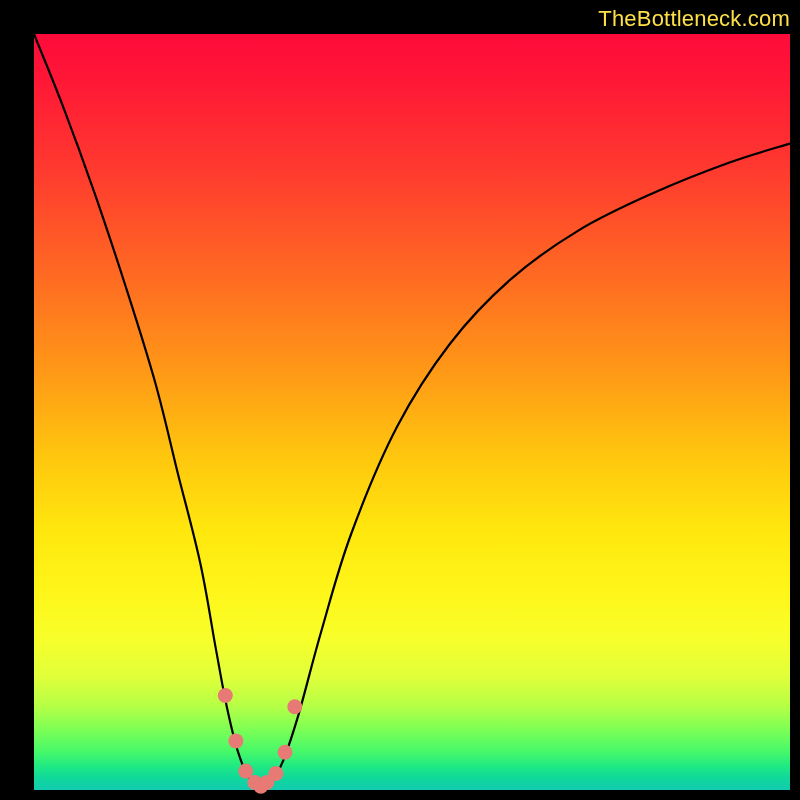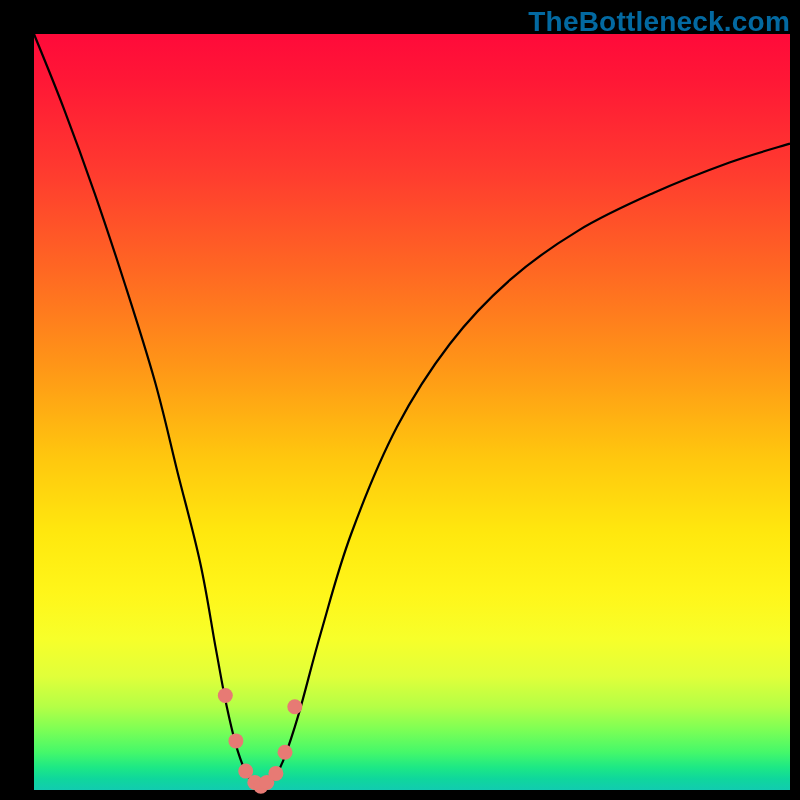--- a/index.html
+++ b/index.html
@@ -42,23 +42,23 @@
       #45f86a 95%,
       #1de885 97%,
       #0fd79c 98.5%,
       #12cbb0 100%
     );
   }
   .watermark {
     position: absolute;
     top: 6px;
     right: 10px;
-    color: #0369a1;
-    font-size: 28px;
-    font-weight: 700;
+    color: #fde047;
+    font-size: 22px;
+    font-weight: 400;
     letter-spacing: 0.2px;
     user-select: none;
   }
   svg.curve {
     position: absolute;
     left: 0;
     top: 0;
     width: 756px;
     height: 756px;
     overflow: visible;

